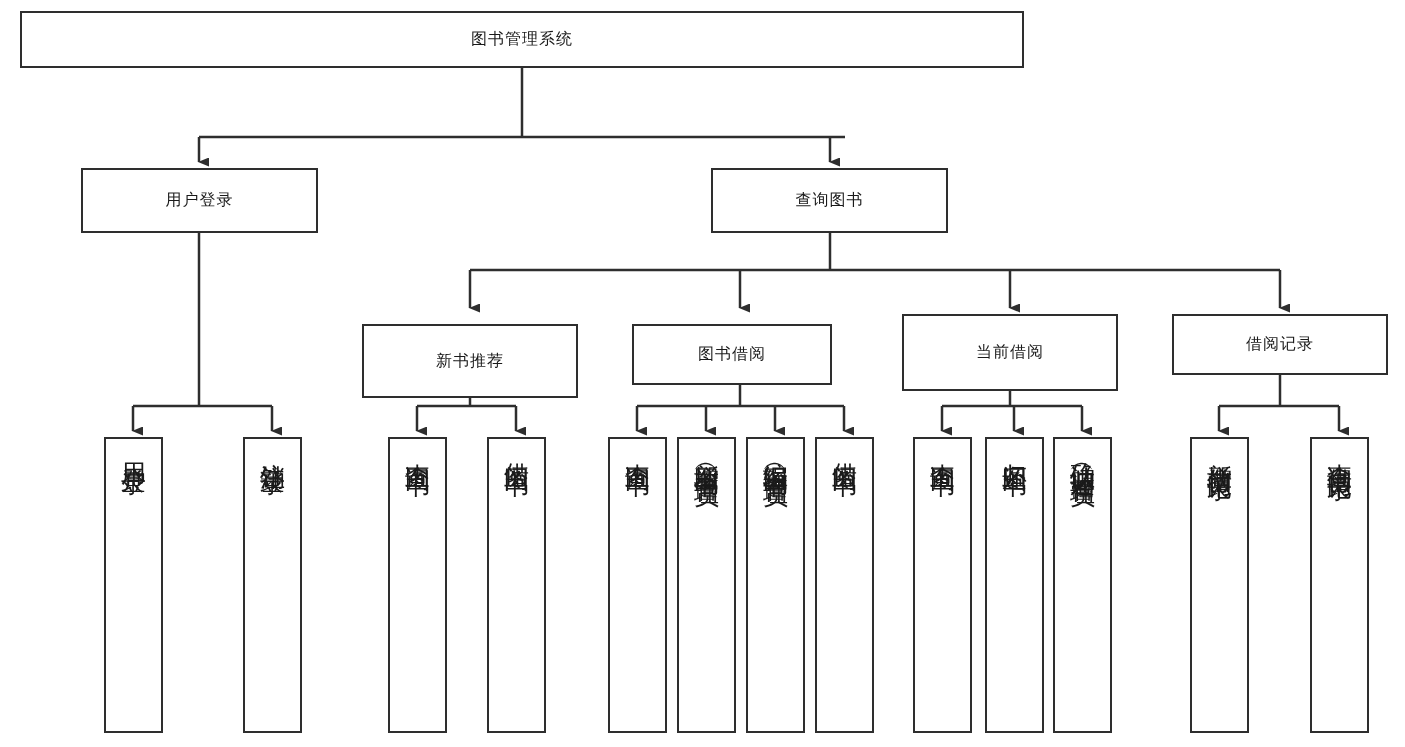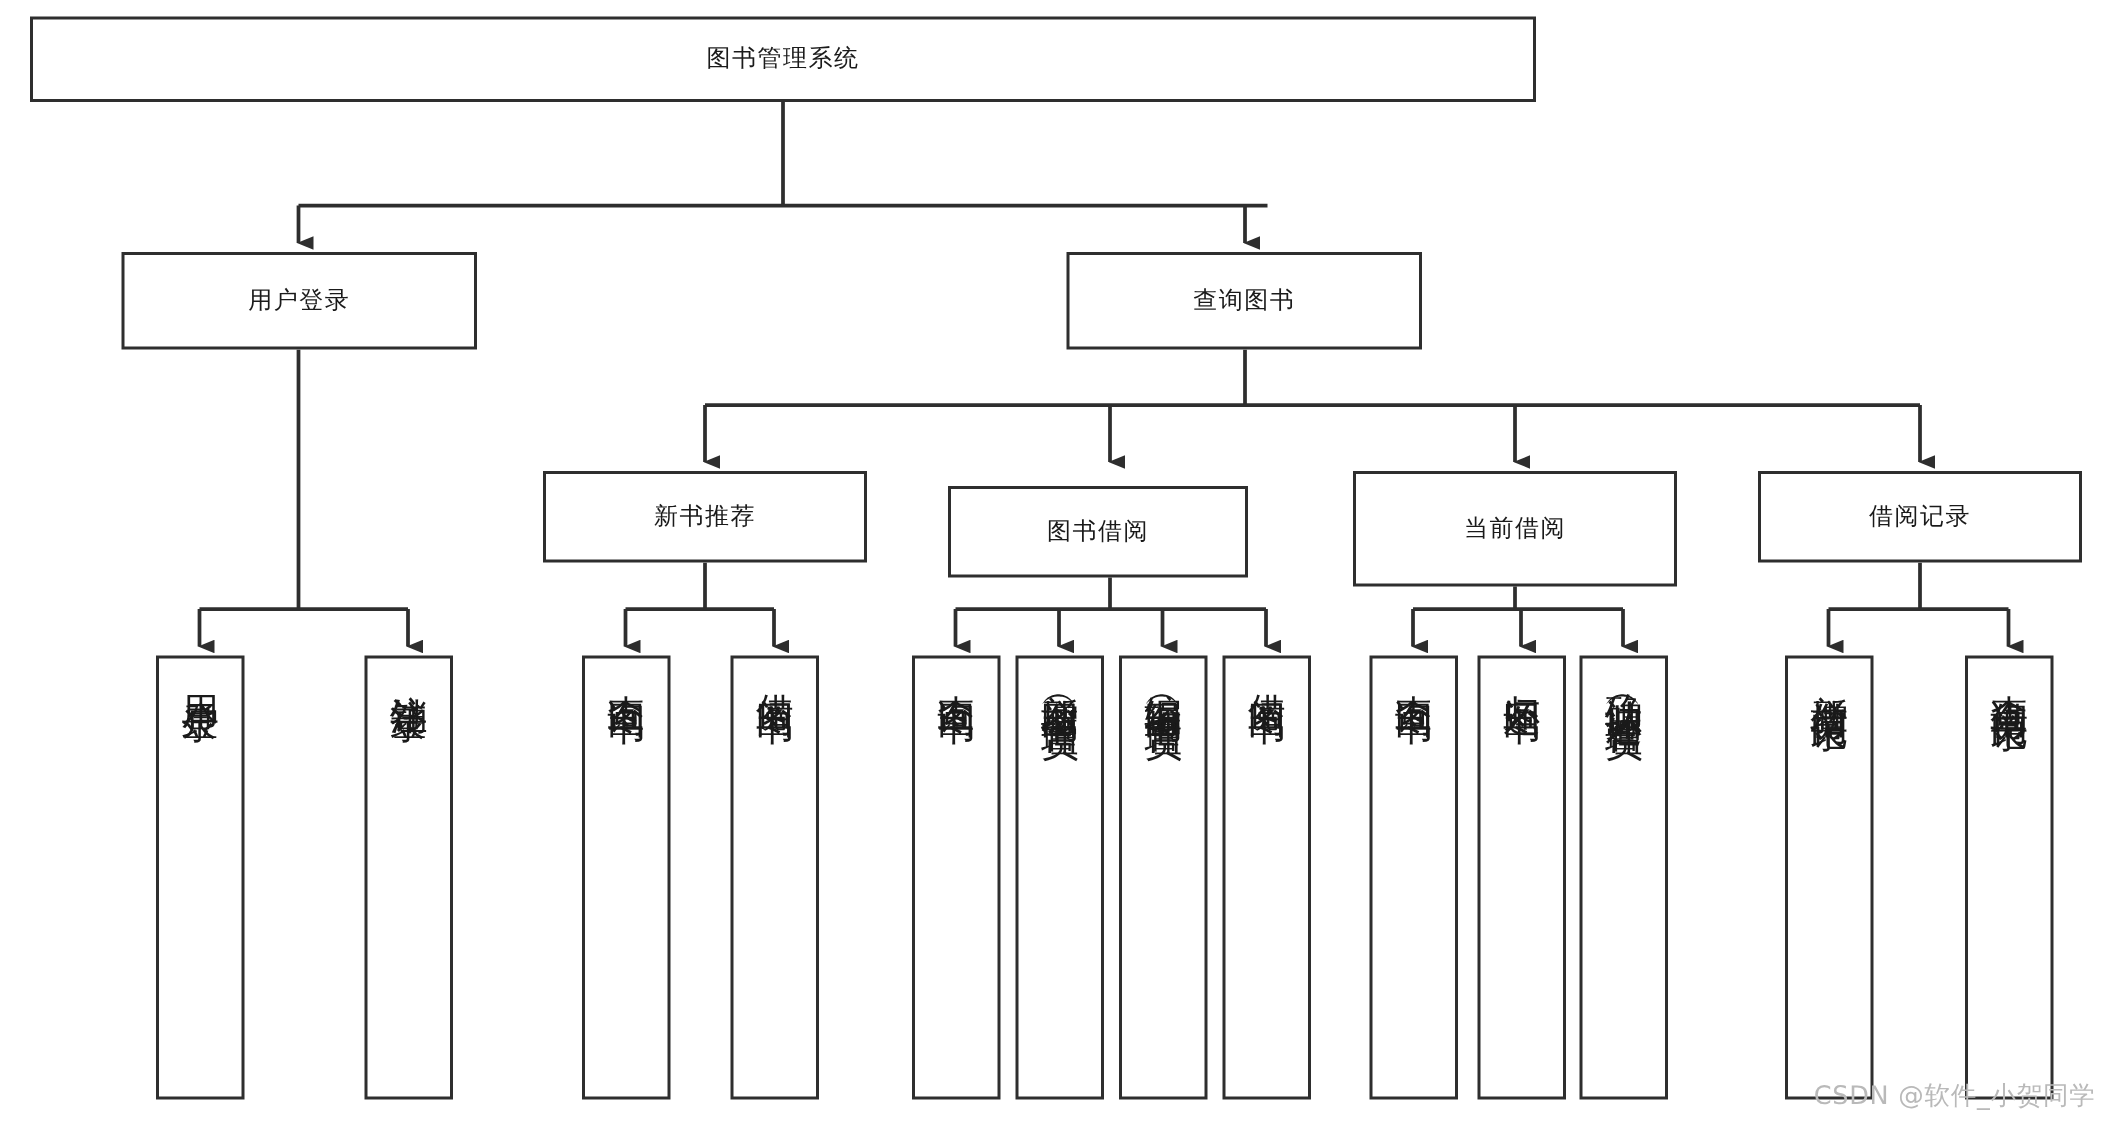--- a/index.html
+++ b/index.html
@@ -127,21 +127,21 @@
   <div id="nodes-layer">
       <div class="node horizontal" style="left: 20px; top: 11px; width: 1004px; height: 57px;">
         <span class="label">图书管理系统</span>
       </div>
       <div class="node horizontal" style="left: 81px; top: 168px; width: 237px; height: 65px;">
         <span class="label">用户登录</span>
       </div>
       <div class="node horizontal" style="left: 711px; top: 168px; width: 237px; height: 65px;">
         <span class="label">查询图书</span>
       </div>
-      <div class="node horizontal" style="left: 362px; top: 314px; width: 216px; height: 61px;">
+      <div class="node horizontal" style="left: 362px; top: 324px; width: 216px; height: 74px;">
         <span class="label">新书推荐</span>
       </div>
       <div class="node horizontal" style="left: 632px; top: 324px; width: 200px; height: 61px;">
         <span class="label">图书借阅</span>
       </div>
       <div class="node horizontal" style="left: 902px; top: 314px; width: 216px; height: 77px;">
         <span class="label">当前借阅</span>
       </div>
       <div class="node horizontal" style="left: 1172px; top: 314px; width: 216px; height: 61px;">
         <span class="label">借阅记录</span>
@@ -180,14 +180,13 @@
         <span class="label">确认归还（管理员）</span>
       </div>
       <div class="node vertical" style="left: 1190px; top: 437px; width: 59px; height: 296px;">
         <span class="label">新增借阅记录</span>
       </div>
       <div class="node vertical" style="left: 1310px; top: 437px; width: 59px; height: 296px;">
         <span class="label">查询借阅记录</span>
       </div>
     </div>
 
-  <div id="watermark">CSDN @软件_小贺同学</div>
 </div>
 
 </body></html>

